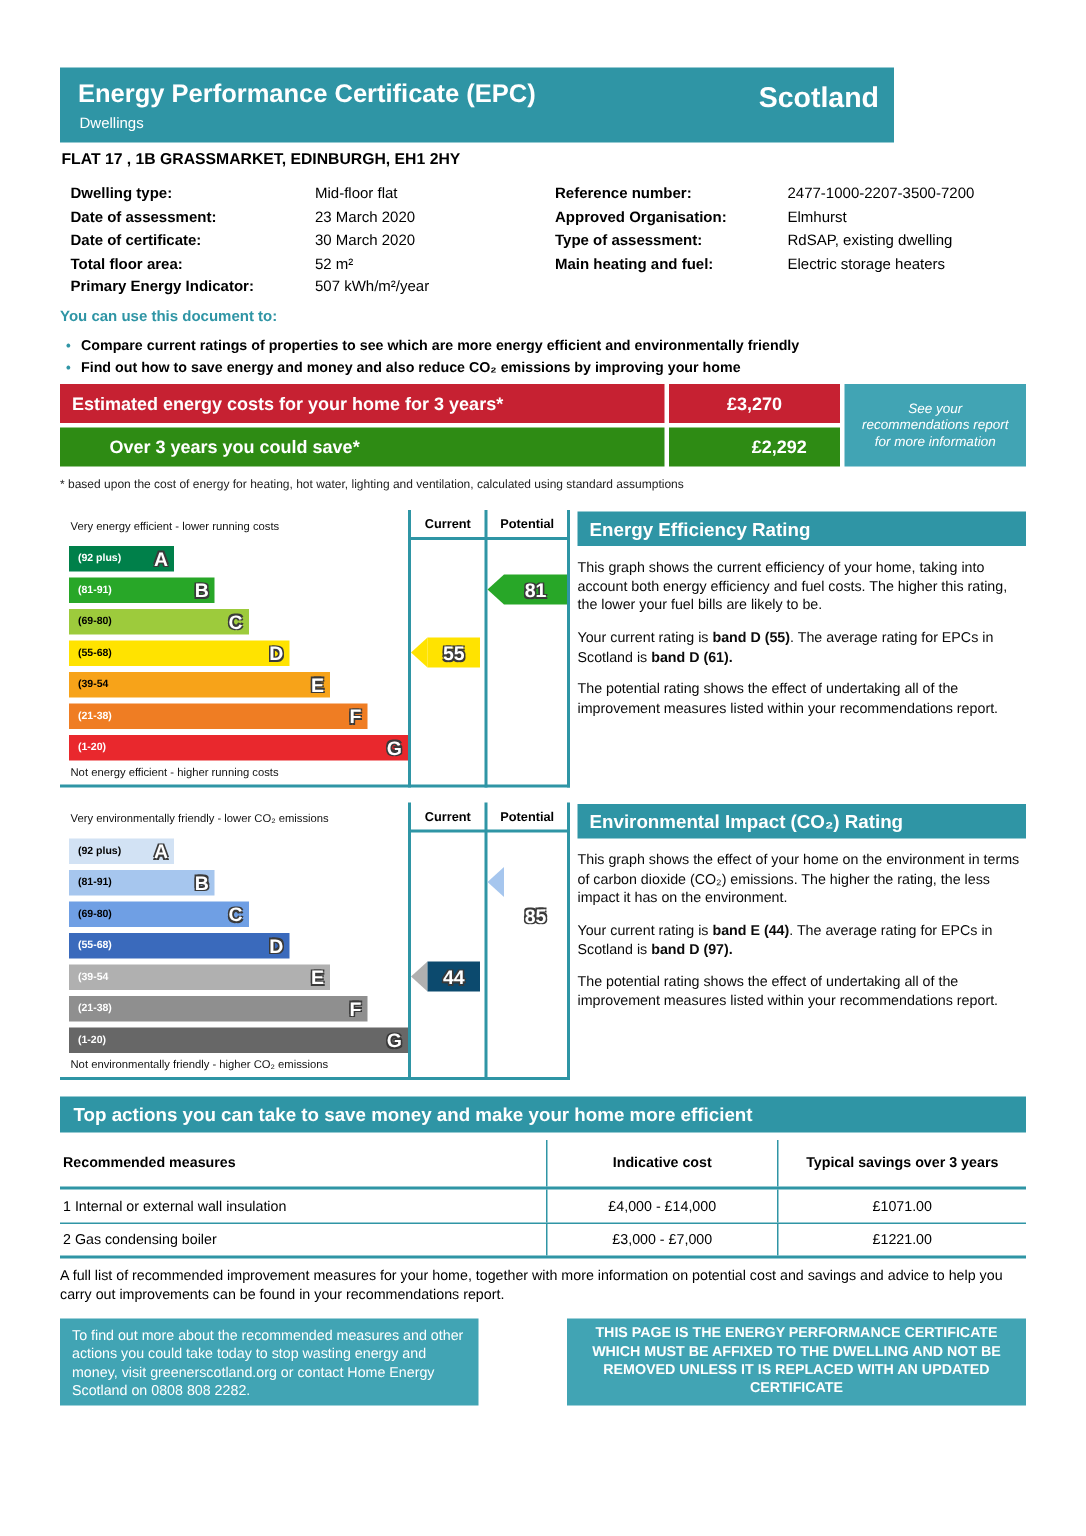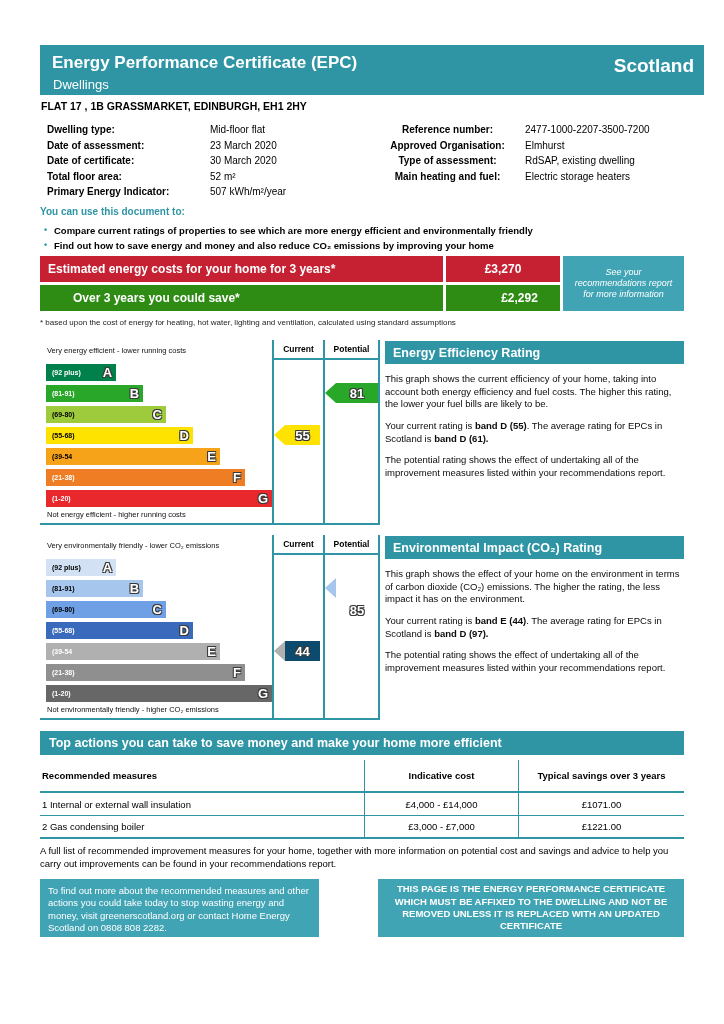--- a/index.html
+++ b/index.html
@@ -1,35 +1,35 @@
 <!DOCTYPE html>
 <html><head>
 <meta charset="utf-8">
 <style>
   * { margin:0; padding:0; box-sizing:border-box; }
   html,body { background:#fff; }
   body { font-family:"Liberation Sans", sans-serif; color:#000; }
   .page { position:relative; width:724px; height:1024px; background:#fff; overflow:hidden; }
 
   
-  .hdr { position:absolute; left:40px; top:45px; width:664px; height:50px; background:#2f95a5; color:#fff; }
+  .hdr { position:absolute; left:40px; top:45px; width:556px; height:50px; background:#2f95a5; color:#fff; }
   .hdr-title { position:absolute; left:12px; top:8px; font-size:17px; font-weight:bold; }
-  .hdr-sub { position:absolute; left:13px; top:32px; font-size:13px; }
+  .hdr-sub { position:absolute; left:13px; top:32px; font-size:10px; }
   .hdr-region { position:absolute; right:10px; top:10px; font-size:19px; font-weight:bold; }
 
   .address { position:absolute; left:41px; top:100px; width:640px; font-size:10.5px; font-weight:bold; }
 
   
   .details { position:absolute; left:47px; top:122px; width:637px; display:flex; }
   .dcol { font-size:10px; }
   .dcol .row { display:flex; height:15.5px; align-items:center; }
   .dcol.left { width:323px; }
   .dcol.left .lbl { width:163px; font-weight:bold; }
   .dcol.right .lbl { width:155px; font-weight:bold; }
-  .dcol.right { width:314px;text-align:center; }
+  .dcol.right { width:314px; }
 
   .intro-h { position:absolute; left:40px; top:206px; font-size:10px; font-weight:bold; color:#2f95a5; }
   .bullets { position:absolute; left:44px; top:223px; width:636px; }
   .bullet { display:flex; font-size:9.5px; font-weight:bold; line-height:15px; }
   .bullet .dot { color:#2f95a5; width:10px; font-size:9px; }
 
   
   .banner { position:absolute; left:40px; top:256px; width:644px; height:55px; }
   .brow { position:absolute; left:0; height:26px; display:flex; }
   .brow.r1 { top:0; } .brow.r2 { top:29px; }

